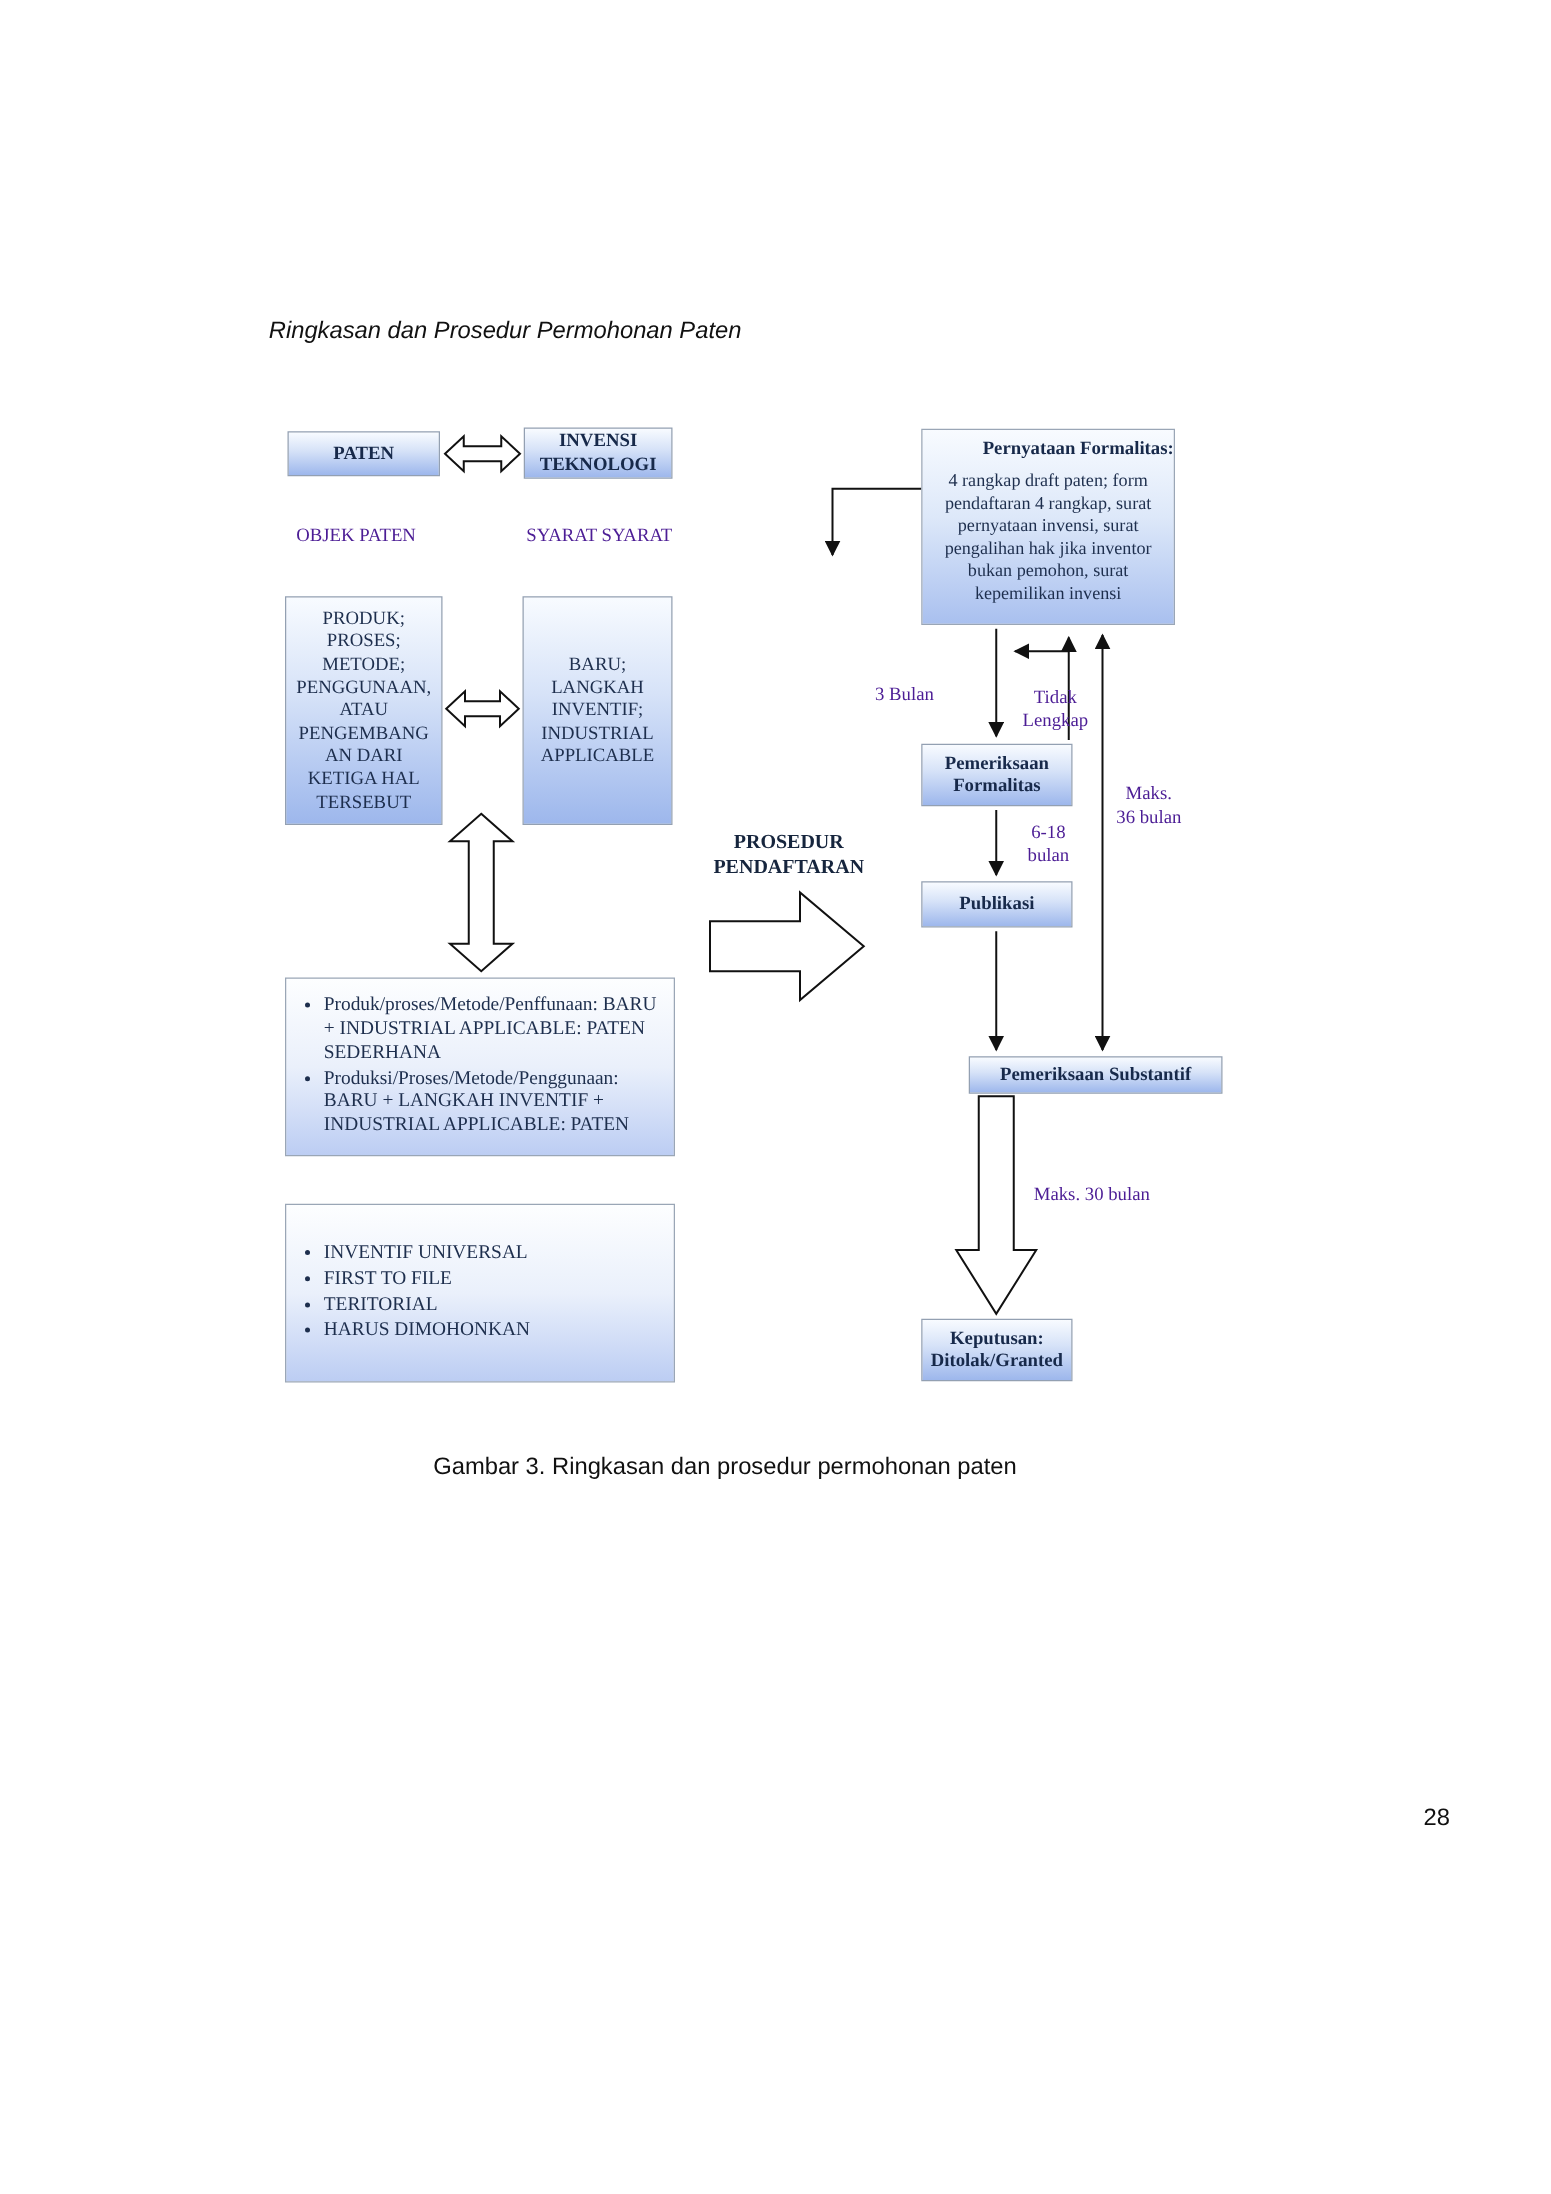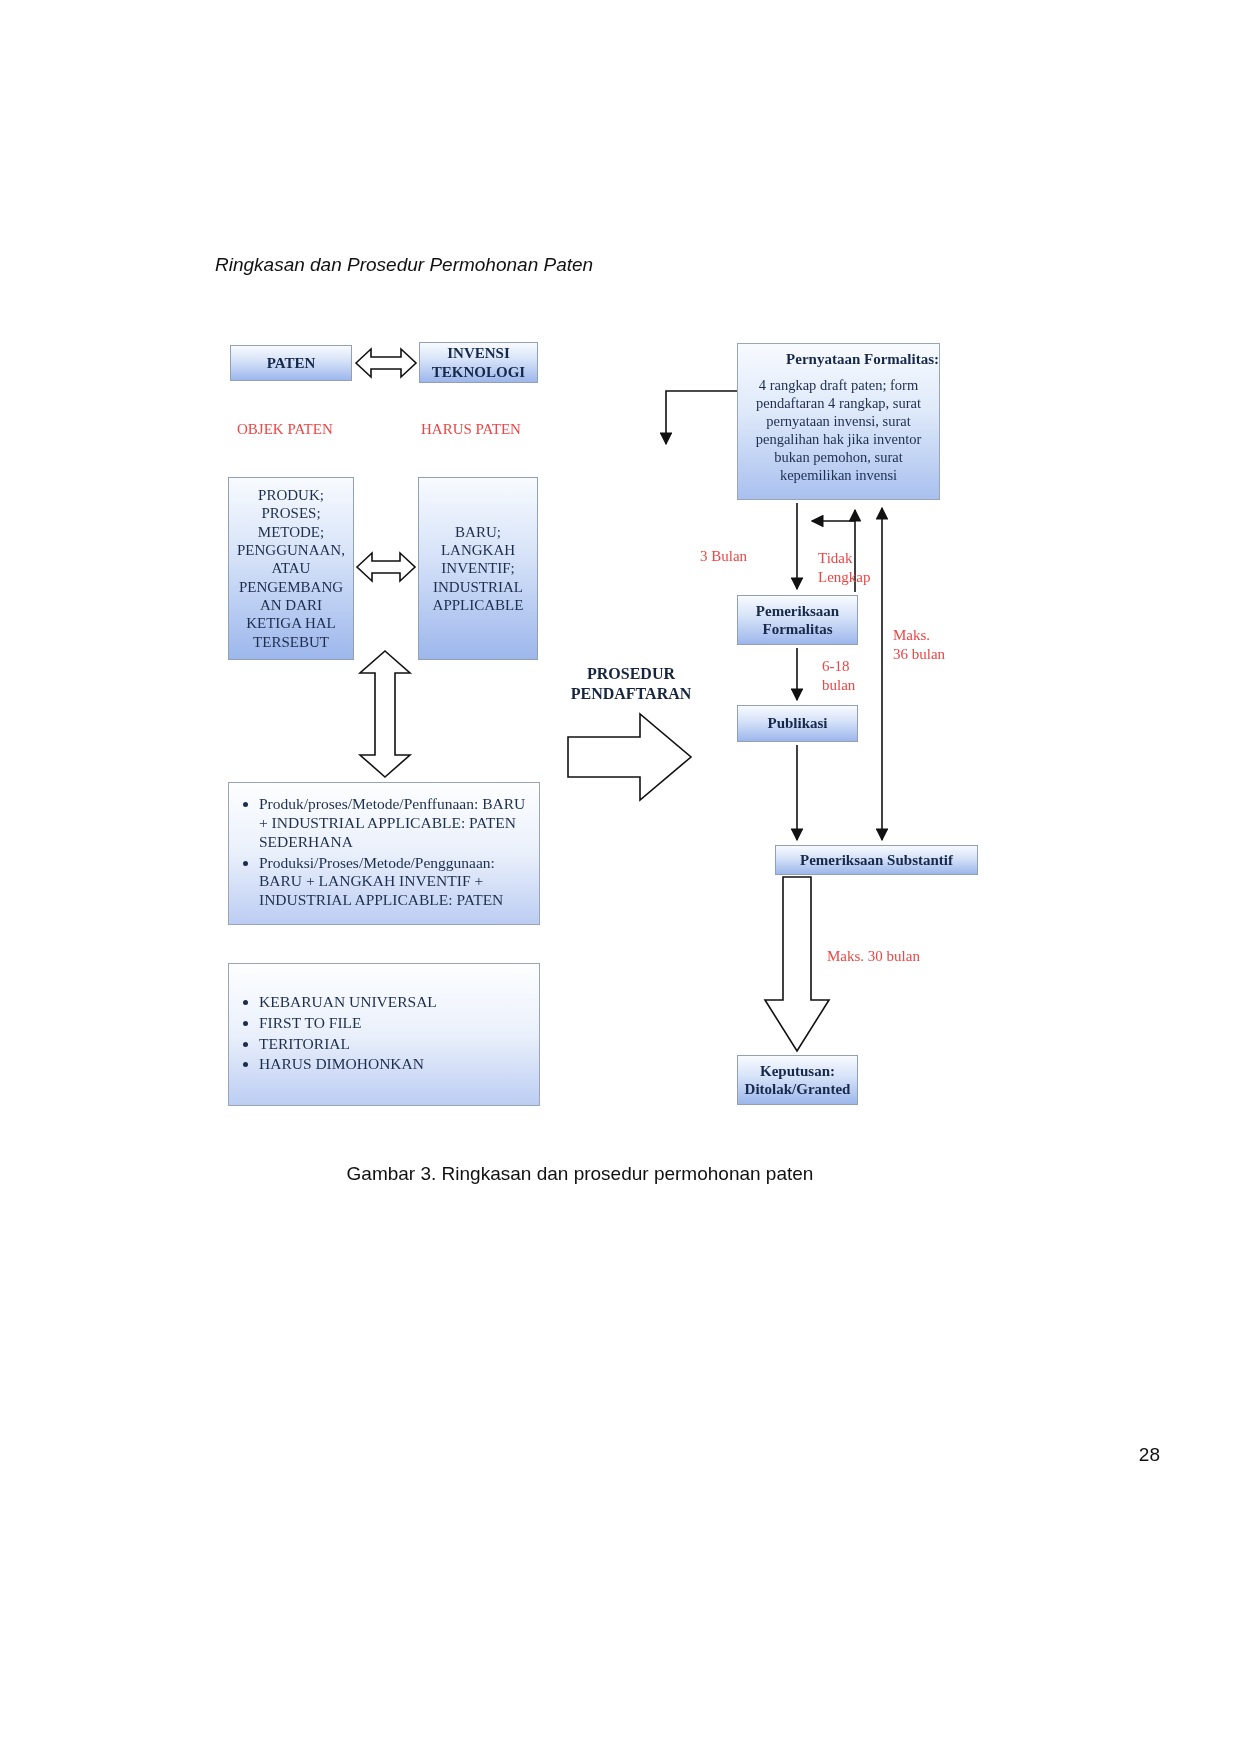--- a/index.html
+++ b/index.html
@@ -55,22 +55,22 @@
   .pernyataan-title{
     font-weight:bold;font-size:15px;color:#17294a;
     text-align:right;padding-top:7px;
   }
   .pernyataan-body{
     font-size:14.5px;color:#1d2e4d;text-align:center;
     white-space:pre-line;line-height:1.24;padding-top:9px;
   }
   .lbl{
     position:absolute;
-    font-size:15px;color:#ef4444;
-    white-space:pre-line;line-height:1.25;
+    font-size:15px;color:#4c1d95;
+    white-space:pre-line;line-height:1.25;text-align:center;
   }
   .url-text{
     left:578px;top:450px;width:118px;
     font-size:14px;color:#1d2e4d;
     white-space:pre-line;line-height:1.3;
   }
   .prosedur{
     left:562px;top:664px;width:138px;
     text-align:center;font-weight:bold;font-size:16px;color:#16253d;
     white-space:pre-line;line-height:1.25;
@@ -105,21 +105,21 @@
 
   <div class="abs heading">Ringkasan dan Prosedur Permohonan Paten</div>
 
   <div class="gbox bold" style="left:230px;top:345px;width:122px;height:36px;font-size:15px;">PATEN</div>
 
   <div class="gbox bold" style="left:419px;top:342px;width:119px;height:41px;font-size:15px;">INVENSI
 TEKNOLOGI</div>
 
   <div class="lbl" style="left:237px;top:420px;font-size:15px;">OBJEK PATEN</div>
 
-  <div class="lbl" style="left:421px;top:420px;font-size:15px;">HARUS PATEN</div>
+  <div class="lbl" style="left:421px;top:420px;font-size:15px;">SYARAT SYARAT</div>
 
   <div class="gbox" style="left:228px;top:477px;width:126px;height:183px;font-size:15px;">PRODUK;
 PROSES;
 METODE;
 PENGGUNAAN,
 ATAU
 PENGEMBANG
 AN DARI
 KETIGA HAL
 TERSEBUT</div>
@@ -132,21 +132,21 @@
 
   <div class="lightbox" style="left:228px;top:782px;width:312px;height:143px;display:flex;align-items:center;">
     <ul>
       <li>Produk/proses/Metode/Penffunaan: BARU + INDUSTRIAL APPLICABLE: PATEN SEDERHANA</li>
       <li>Produksi/Proses/Metode/Penggunaan: BARU + LANGKAH INVENTIF + INDUSTRIAL APPLICABLE: PATEN</li>
     </ul>
   </div>
 
   <div class="lightbox" style="left:228px;top:963px;width:312px;height:143px;display:flex;align-items:center;">
     <ul>
-      <li>KEBARUAN UNIVERSAL</li>
+      <li>INVENTIF UNIVERSAL</li>
       <li>FIRST TO FILE</li>
       <li>TERITORIAL</li>
       <li>HARUS DIMOHONKAN</li>
     </ul>
   </div>
 
 
   <div class="abs prosedur">PROSEDUR
 PENDAFTARAN</div>
 

